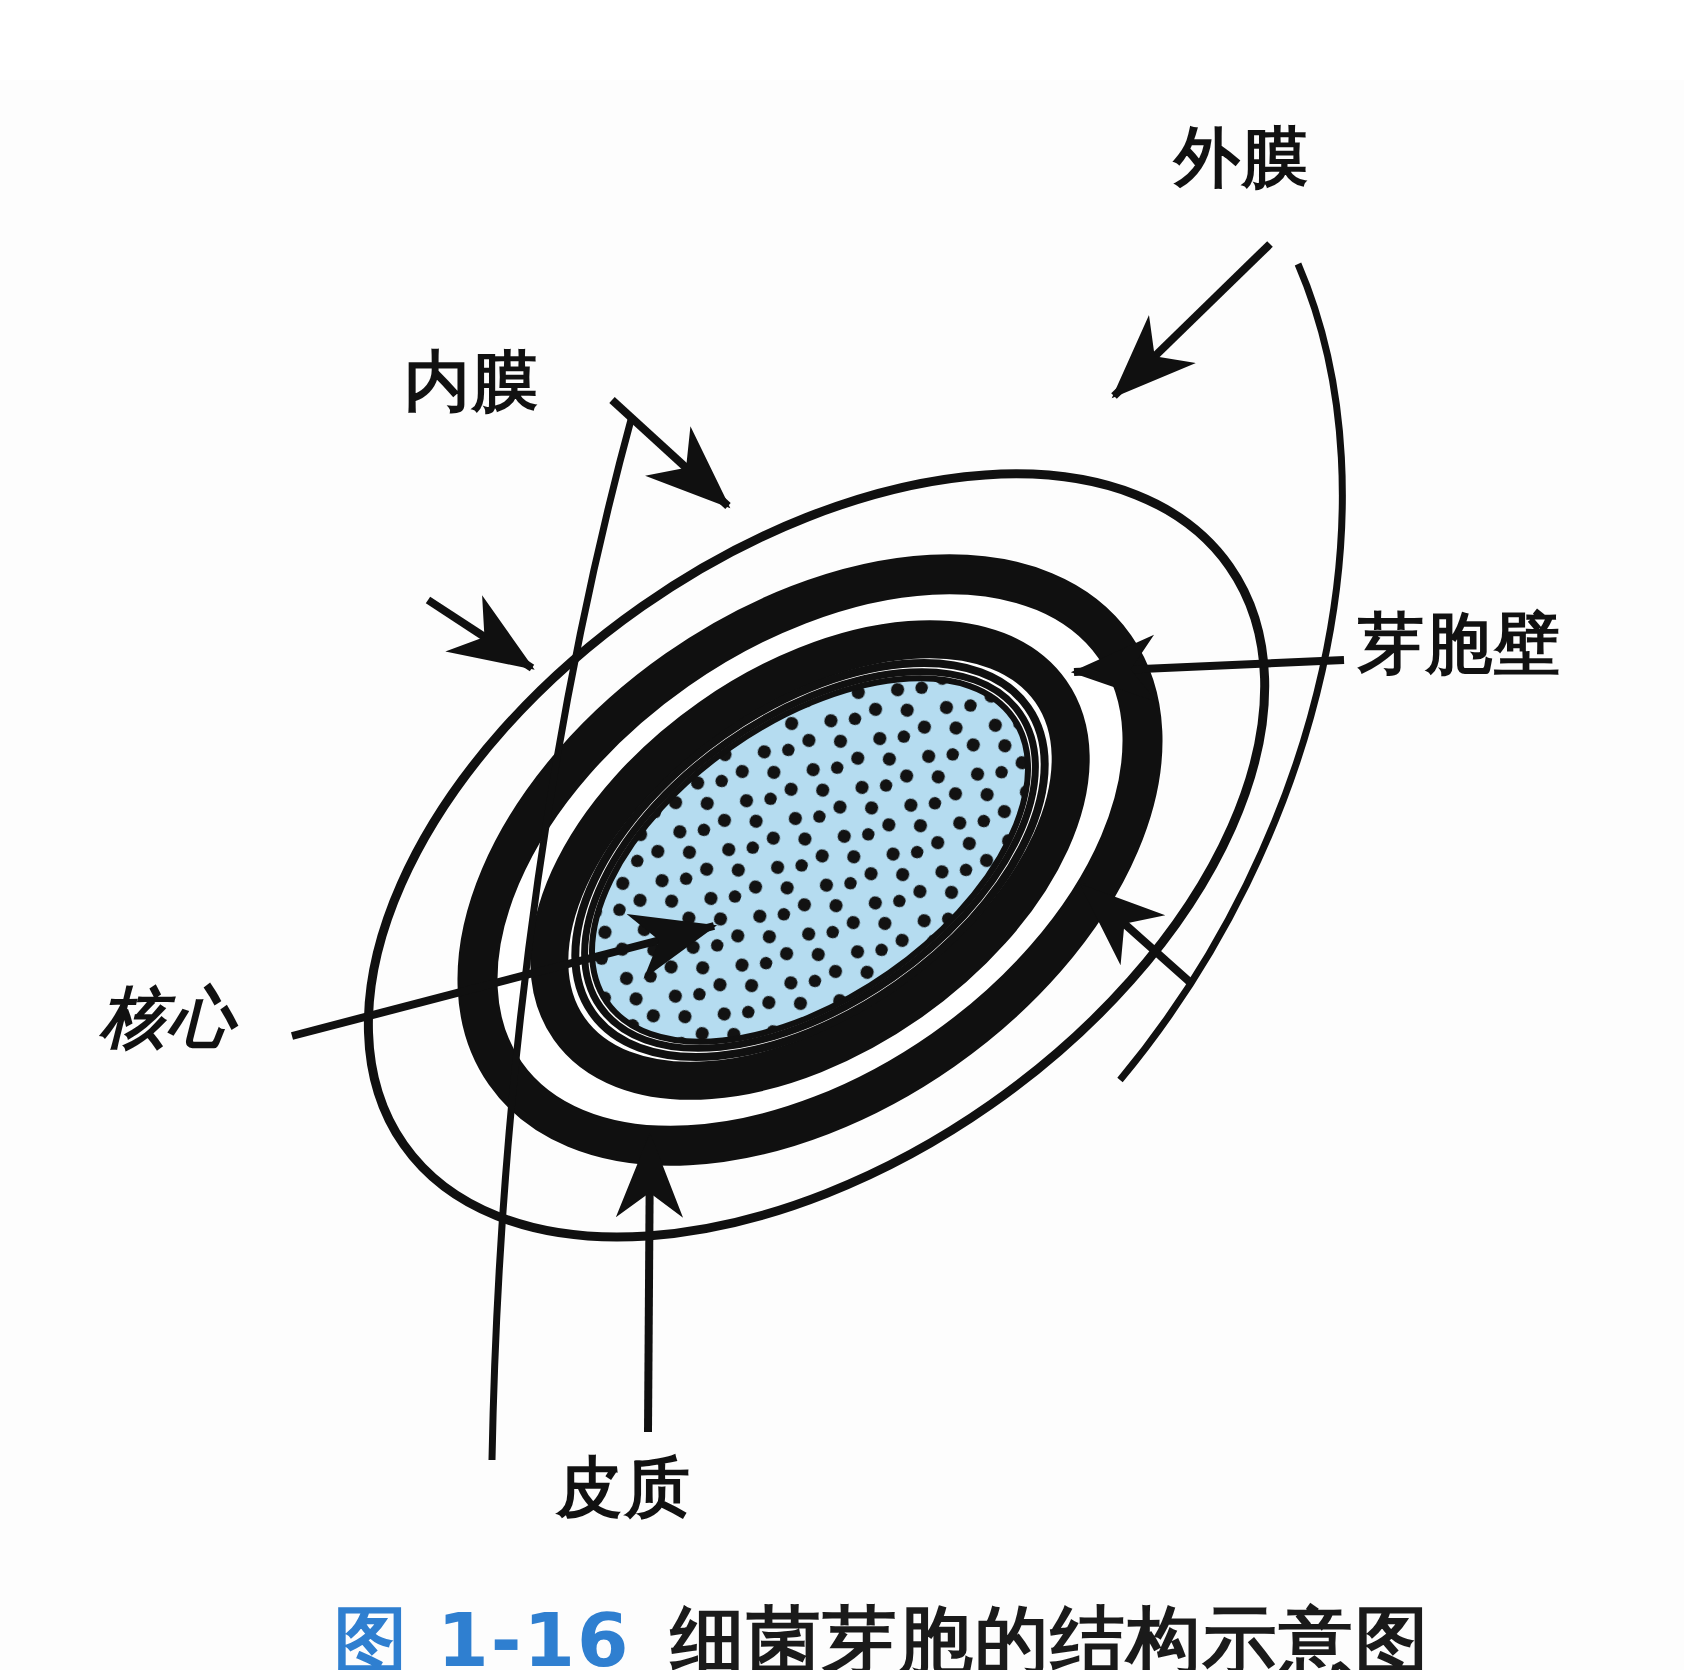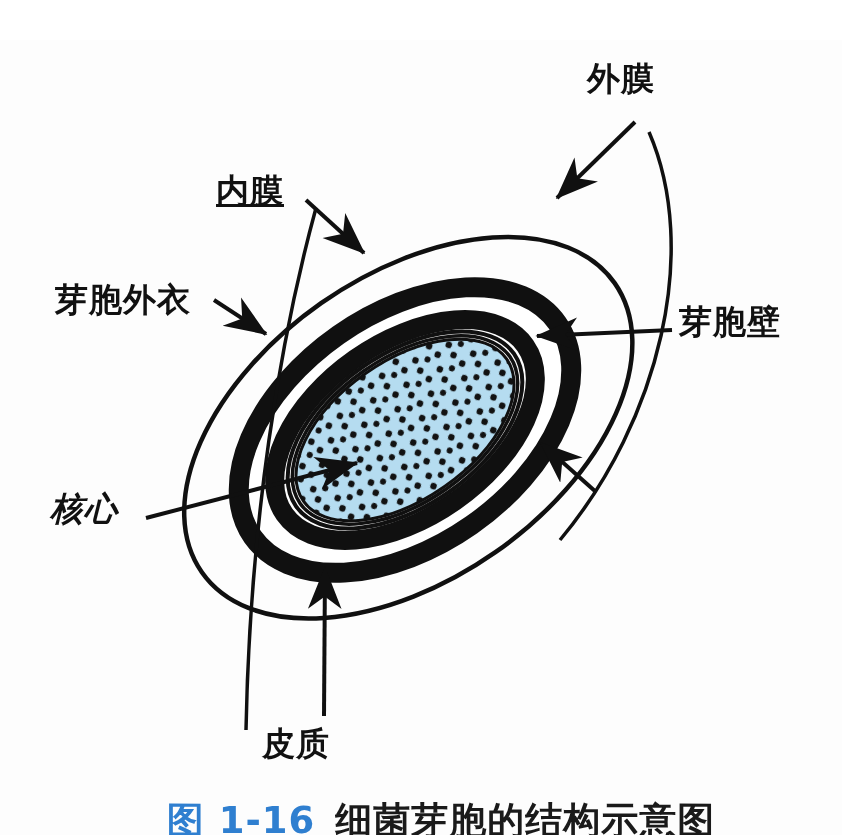--- a/index.html
+++ b/index.html
@@ -51,26 +51,26 @@
     padding-left: 20px;
   }
   #caption .fig-no {
     color: #2f7fd0;
     margin-right: 20px;
   }
   #caption .cap-text {
     color: #1a1a1a;
   }
   .lbl-outer-membrane { left: 587px; top: 22px; }
-  .lbl-inner-membrane { left: 216px; top: 134px; text-decoration: underline; }
+  .lbl-inner-membrane { left: 202px; top: 134px; }
   .lbl-exosporium     { left: 55px;  top: 243px; }
   .lbl-spore-wall     { left: 679px; top: 265px; text-align: right; }
   .lbl-spore-coat     { left: 591px; top: 452px; }
   .lbl-core           { left: 50px;  top: 452px; font-style: italic; }
-  .lbl-cortex         { left: 262px; top: 687px; }
+  .lbl-cortex         { left: 278px; top: 687px; }
 </style>
 </head>
 <body>
 
 <div id="page">
 
   <svg id="figure-svg" viewBox="0 0 842 835">
     <defs>
 
       <pattern id="stipple" patternUnits="userSpaceOnUse" width="26" height="26" patternTransform="rotate(-35 0 0)">
@@ -120,21 +120,20 @@
 
     <path d="M146,478 L357,423" fill="none" stroke="#101010" stroke-width="4" marker-end="url(#arrowhead)"></path>
 
     <path d="M324,676 L325,528" fill="none" stroke="#101010" stroke-width="4" marker-end="url(#arrowhead)"></path>
 
     <path d="M600,88 C470,108 330,210 258,330" fill="none" stroke="#101010" stroke-width="3.5" opacity="0"></path>
   </svg>
 
   <div class="label lbl-outer-membrane">外膜</div>
   <div class="label lbl-inner-membrane">内膜</div>
-  <div class="label lbl-exosporium">芽胞外衣</div>
   <div class="label lbl-spore-wall">芽胞壁</div>
   <div class="label lbl-core">核心</div>
   <div class="label lbl-cortex">皮质</div>
 
   <div id="caption">
     <span class="fig-no">图 1-16</span><span class="cap-text">细菌芽胞的结构示意图</span>
   </div>
 
 </div>
 

